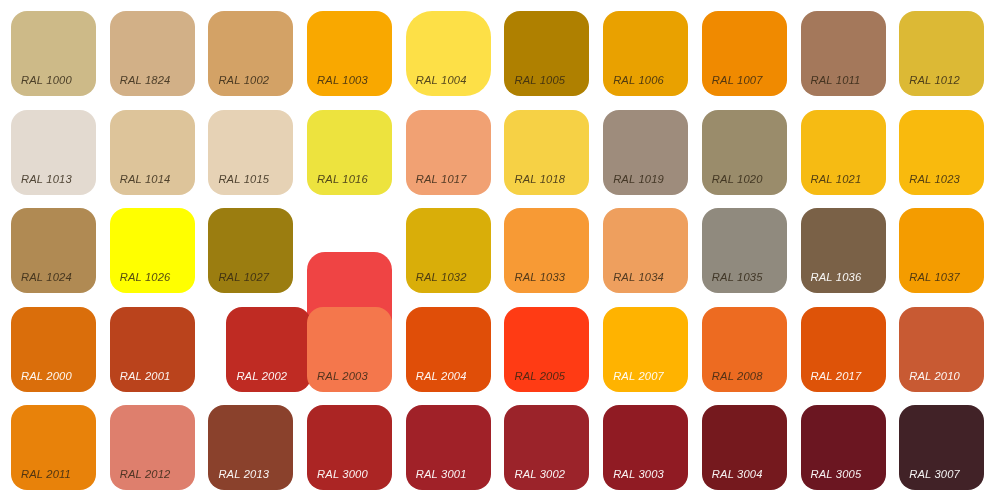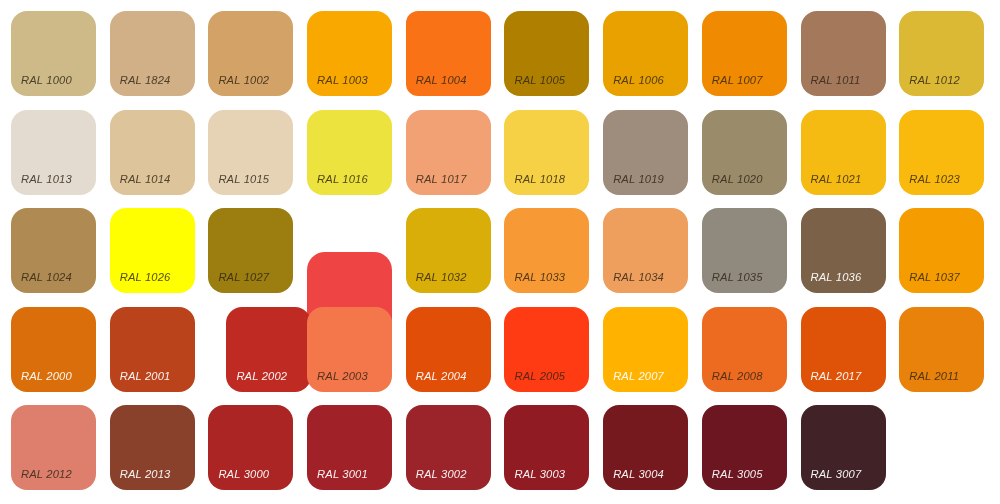--- a/index.html
+++ b/index.html
@@ -63,21 +63,21 @@
     </div>
     <div class="swatch dark-text" style="background: rgb(210, 176, 135); border-radius: 16px;">
       <span class="swatch-label">RAL 1824</span>
     </div>
     <div class="swatch dark-text" style="background: rgb(211, 162, 102); border-radius: 16px;">
       <span class="swatch-label">RAL 1002</span>
     </div>
     <div class="swatch dark-text" style="background: rgb(249, 168, 0); border-radius: 16px;">
       <span class="swatch-label">RAL 1003</span>
     </div>
-    <div class="swatch dark-text" style="background: #f97316; border-radius: 12px;">
+    <div class="swatch dark-text" style="background: #fde047; border-radius: 26px;">
       <span class="swatch-label">RAL 1004</span>
     </div>
     <div class="swatch dark-text" style="background: rgb(175, 128, 0); border-radius: 16px;">
       <span class="swatch-label">RAL 1005</span>
     </div>
     <div class="swatch dark-text" style="background: rgb(233, 161, 0); border-radius: 16px;">
       <span class="swatch-label">RAL 1006</span>
     </div>
     <div class="swatch dark-text" style="background: rgb(240, 138, 0); border-radius: 16px;">
       <span class="swatch-label">RAL 1007</span>
@@ -167,20 +167,23 @@
       <span class="swatch-label">RAL 2005</span>
     </div>
     <div class="swatch light-text" style="background: rgb(255, 179, 0); border-radius: 16px;">
       <span class="swatch-label">RAL 2007</span>
     </div>
     <div class="swatch dark-text" style="background: rgb(237, 107, 33); border-radius: 16px;">
       <span class="swatch-label">RAL 2008</span>
     </div>
     <div class="swatch light-text" style="background: rgb(222, 83, 8); border-radius: 16px;">
       <span class="swatch-label">RAL 2017</span>
+    </div>
+    <div class="swatch light-text" style="background: rgb(200, 90, 51); border-radius: 16px;">
+      <span class="swatch-label">RAL 2010</span>
     </div>
     <div class="swatch dark-text" style="background: rgb(232, 130, 10); border-radius: 16px;">
       <span class="swatch-label">RAL 2011</span>
     </div>
     <div class="swatch dark-text" style="background: rgb(222, 127, 109); border-radius: 16px;">
       <span class="swatch-label">RAL 2012</span>
     </div>
     <div class="swatch light-text" style="background: rgb(138, 65, 44); border-radius: 16px;">
       <span class="swatch-label">RAL 2013</span>
     </div>

